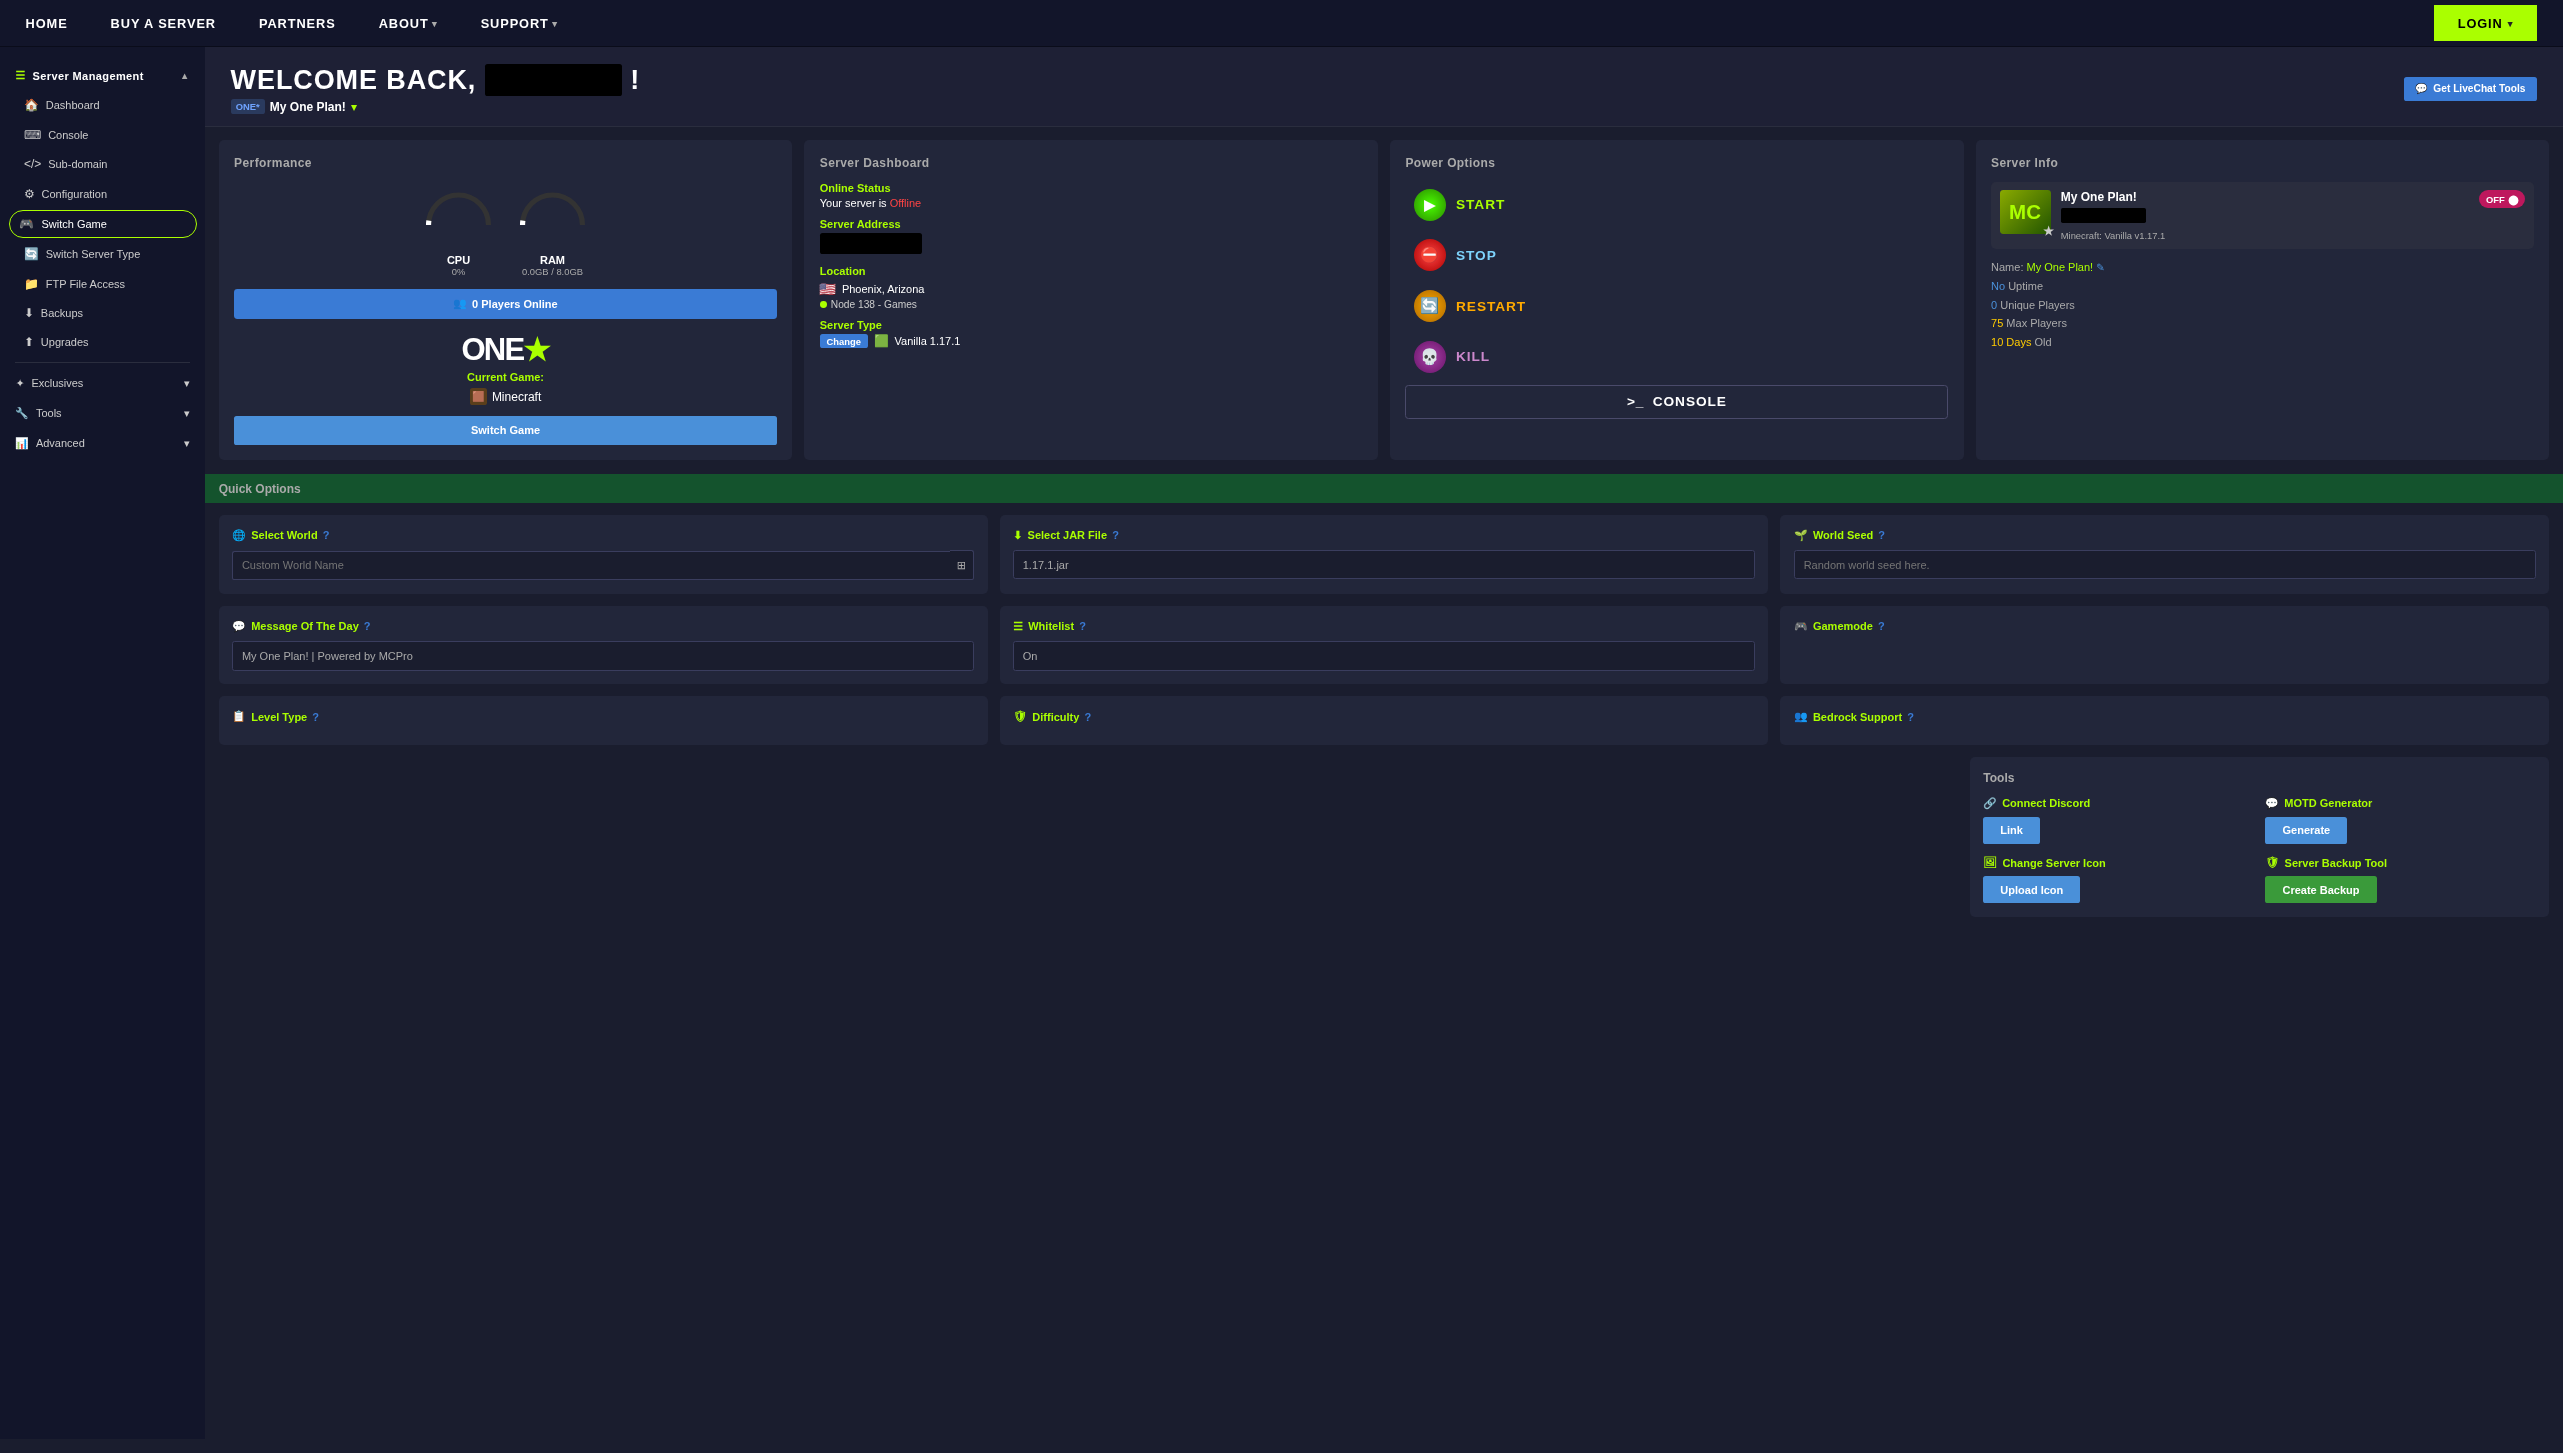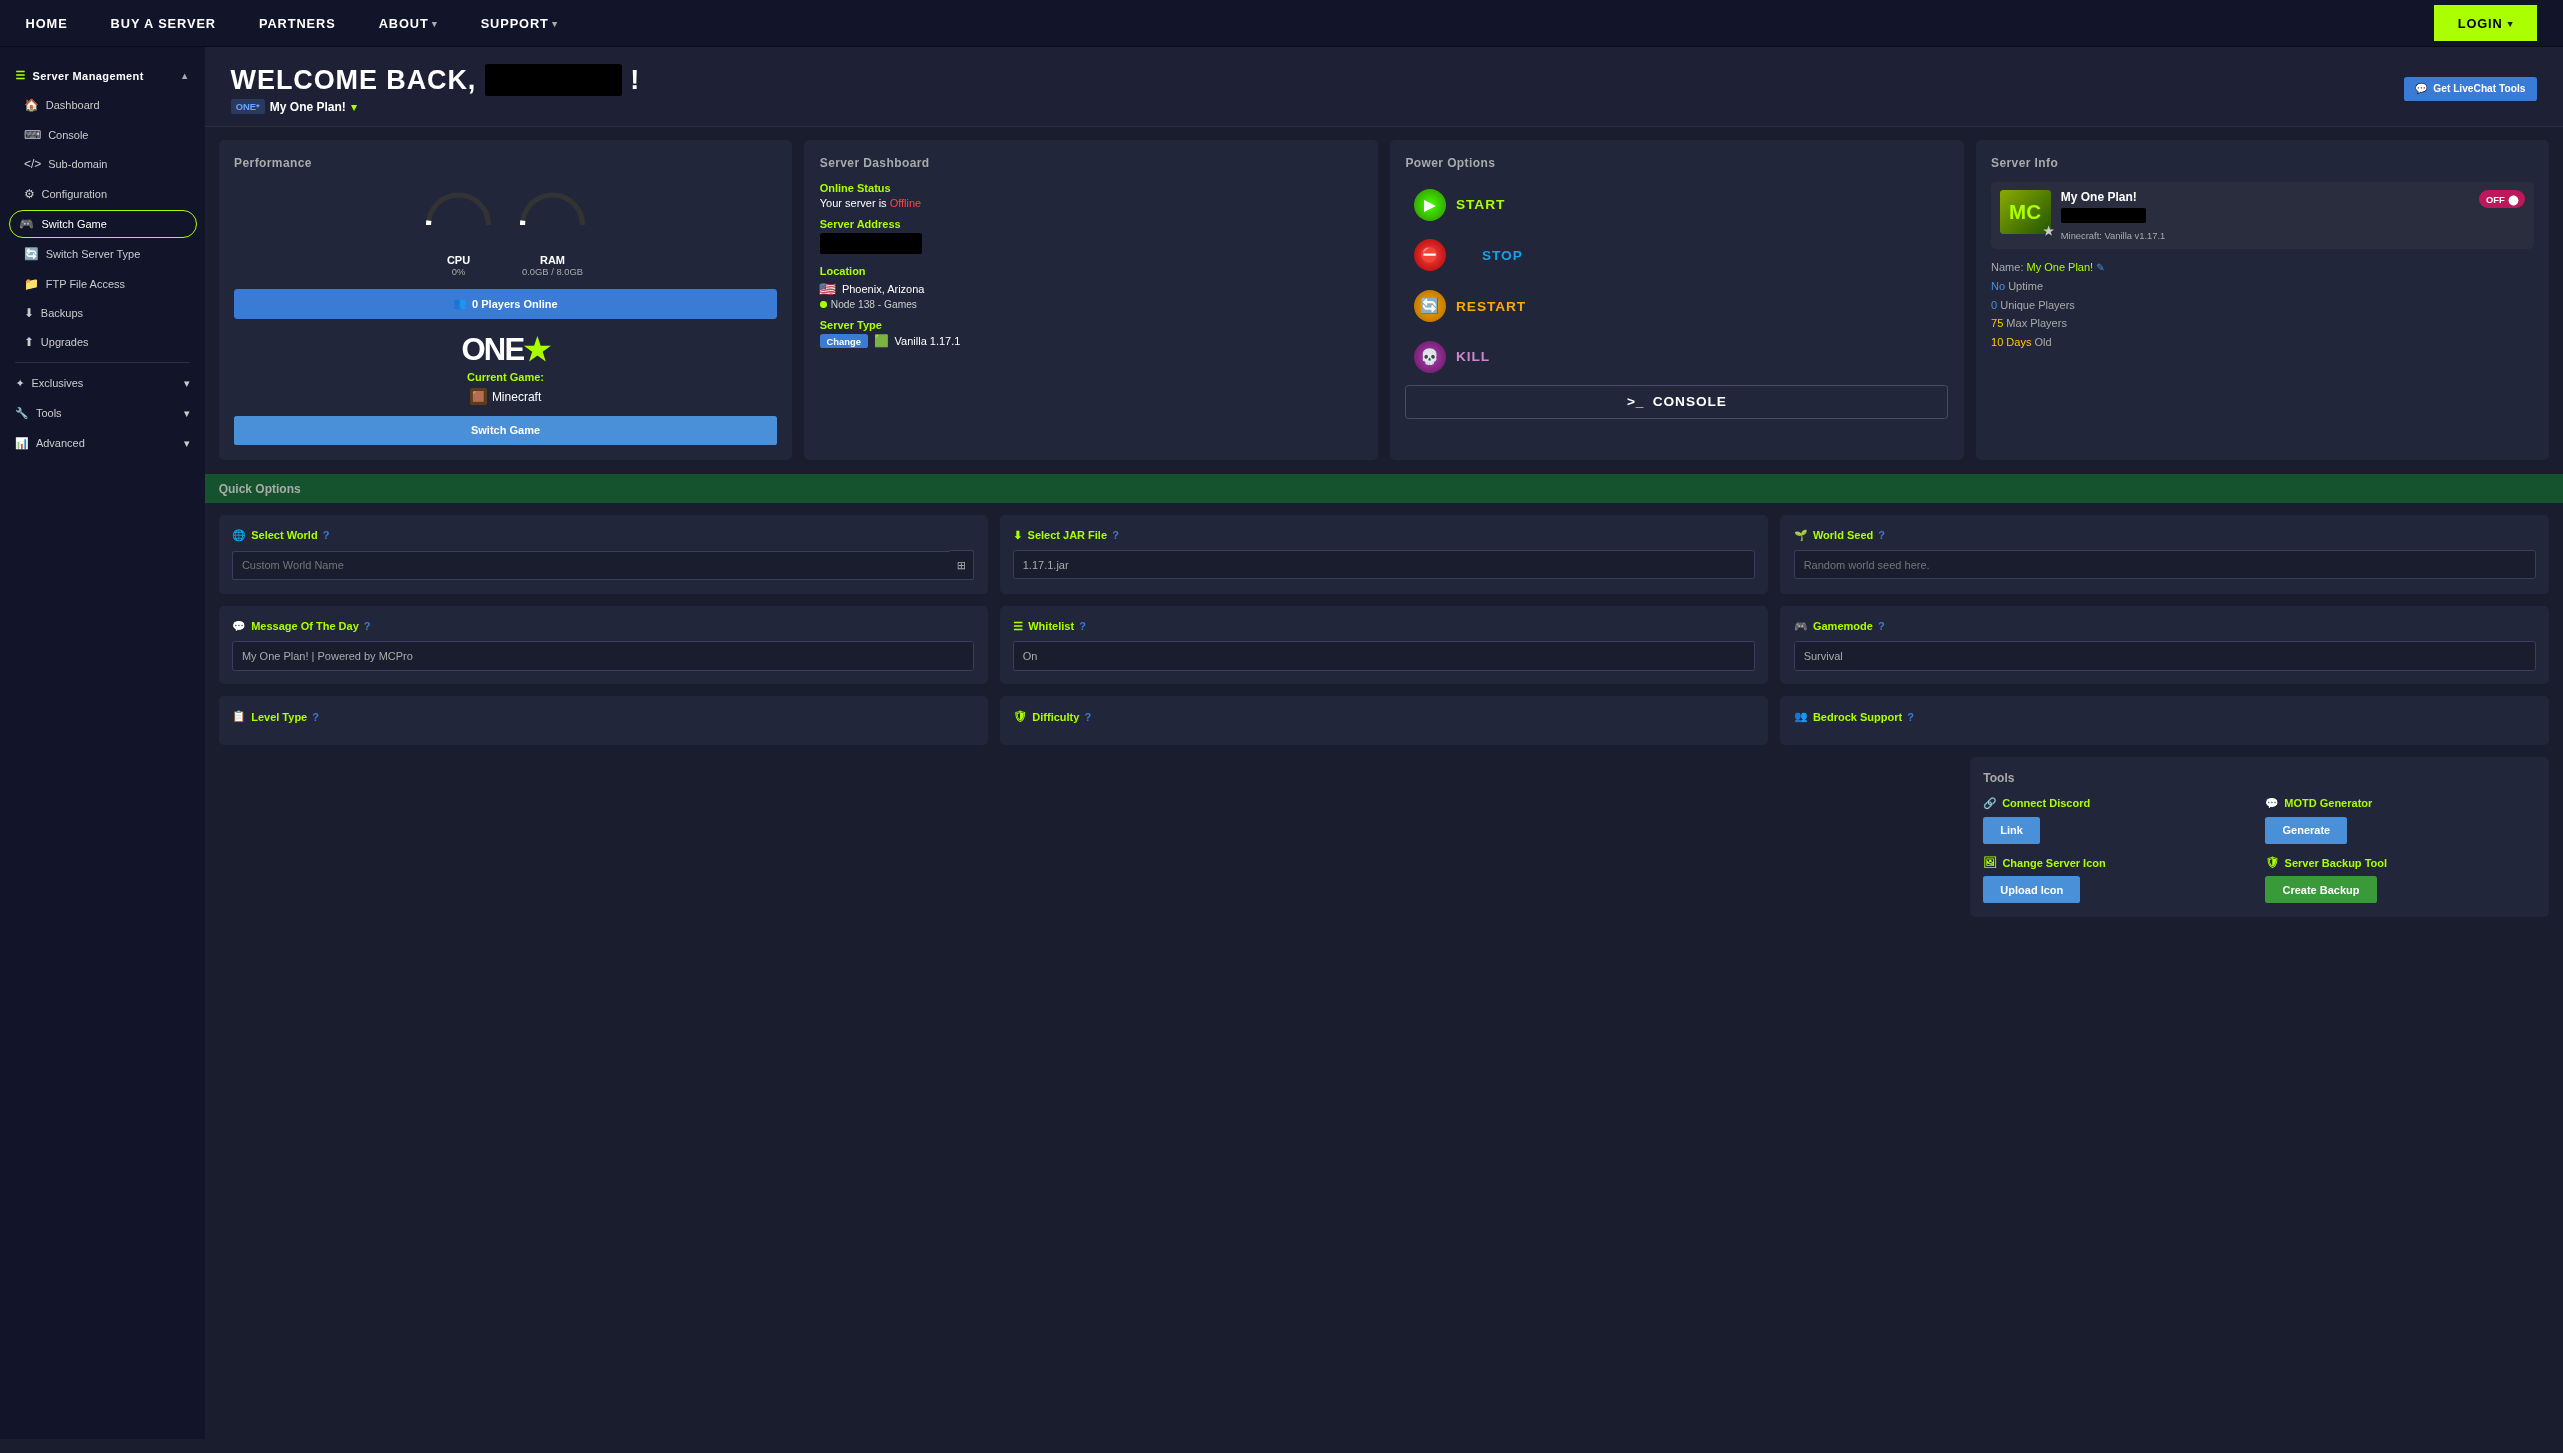--- a/index.html
+++ b/index.html
@@ -326,21 +326,21 @@
       border-radius: 50%;
       display: flex;
       align-items: center;
       justify-content: center;
       font-size: 15.4px;
     }
     .power-btn-label { font-size: 13.7px; font-weight: 800; letter-spacing: 0.9px; }
     .btn-start .power-btn-icon { background: radial-gradient(circle, #4aff00, #2a8800); }
     .btn-start .power-btn-label { color: #aaff00; }
     .btn-stop .power-btn-icon { background: radial-gradient(circle, #ff4444, #aa0000); }
-    .btn-stop .power-btn-label { color: #0ea5e9; margin-left: 26px; }
+    .btn-stop .power-btn-label { color: #7dd3fc; }
     .btn-restart .power-btn-icon { background: radial-gradient(circle, #ffaa00, #aa6600); }
     .btn-restart .power-btn-label { color: #ffaa00; }
     .btn-kill .power-btn-icon { background: radial-gradient(circle, #aa44aa, #661166); }
     .btn-kill .power-btn-label { color: #cc88cc; }
     .console-btn {
       background: #22263a;
       border: 1.7px solid #4a4a6a;
       color: #fff;
       display: flex;
       align-items: center;
@@ -827,21 +827,20 @@
         </div>
         <input class="quick-input" type="text" value="On" style="">
       </div>
 
       <div class="quick-card">
         <div class="quick-title">
           <span>🎮</span>
           <span>Gamemode</span>
           <span class="help-icon">?</span>
         </div>
-        <input class="quick-input" type="text" value="Survival" style="">
       </div>
 
     </div>
 
     <div class="quick-row">
 
       <div class="quick-card">
         <div class="quick-title">
           <span>📋</span>
           <span>Level Type</span>

